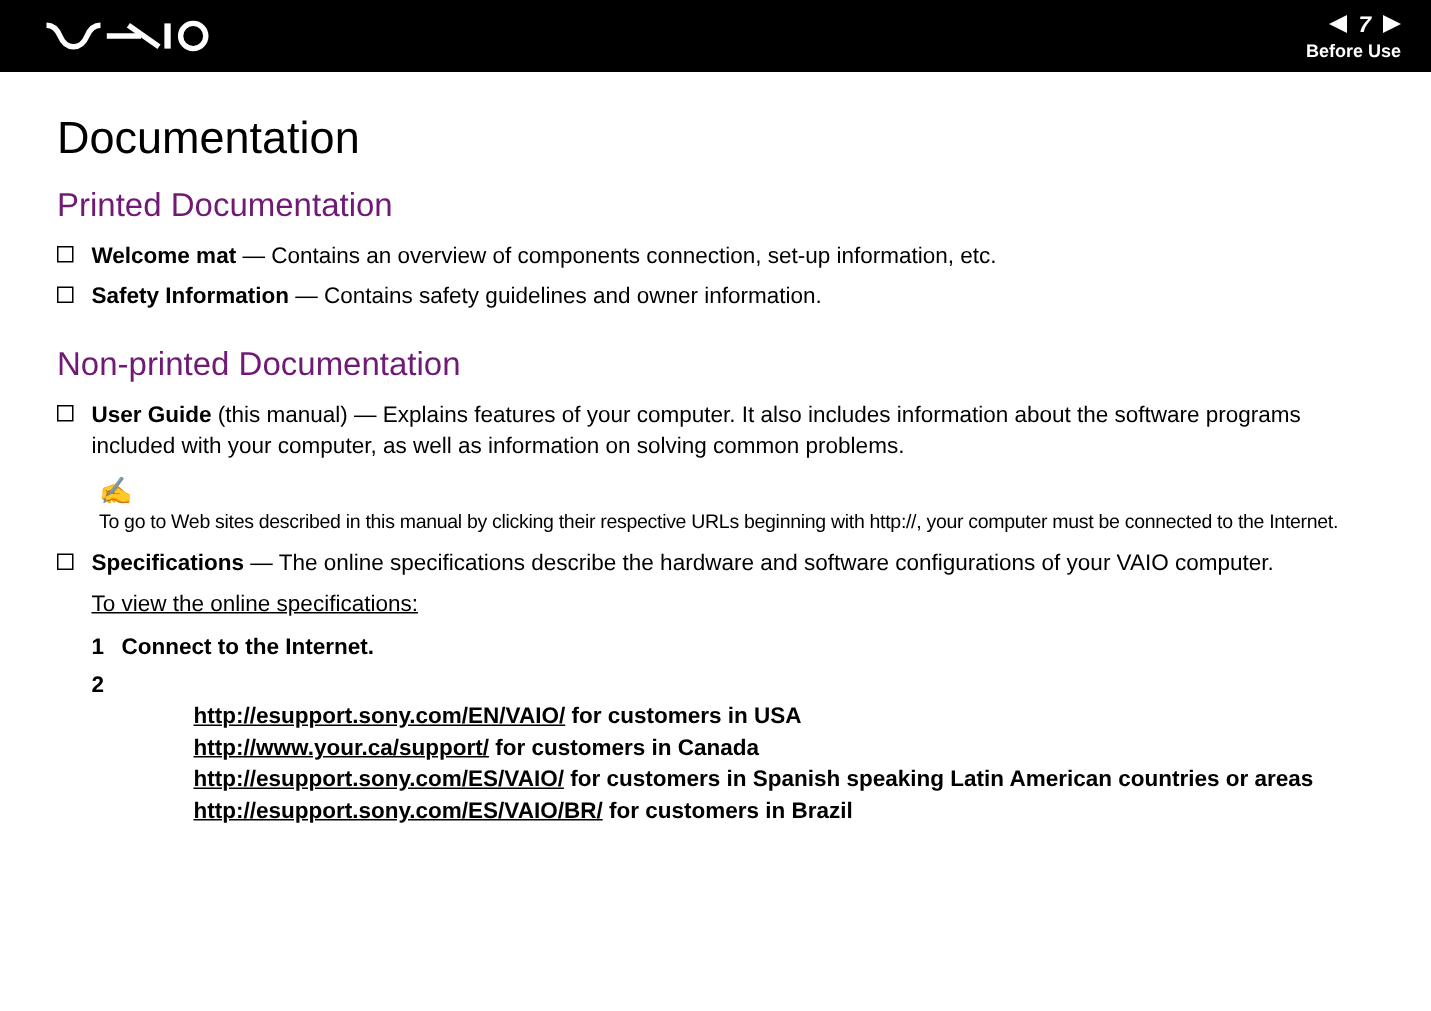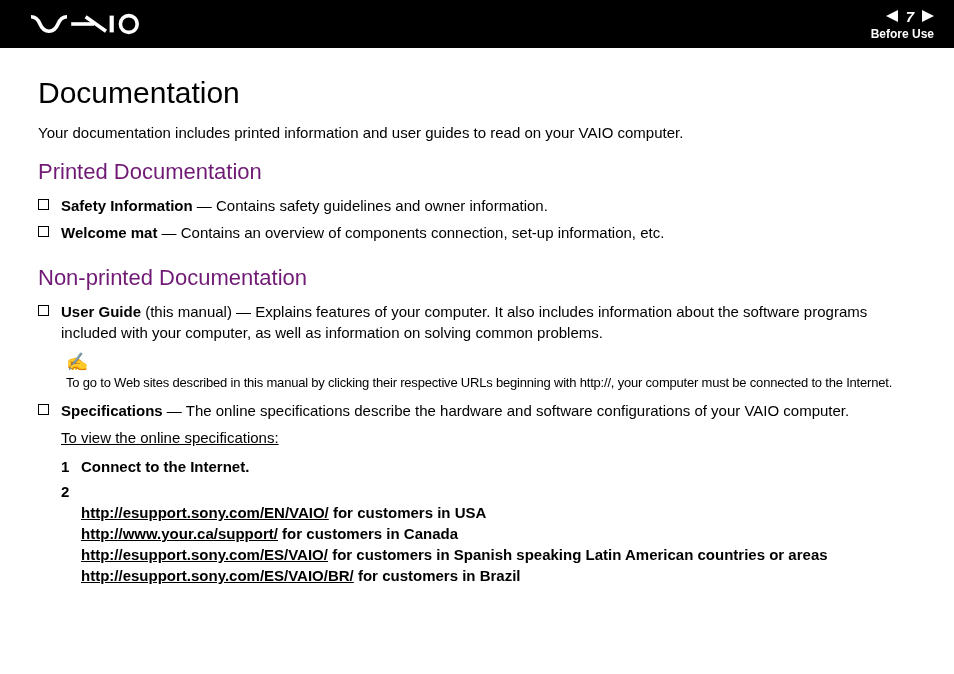--- a/index.html
+++ b/index.html
@@ -153,20 +153,21 @@
       width: 20px;
       flex-shrink: 0;
     }
     .ol-content {
       flex: 1;
       font-weight: bold;
     }
     a {
       color: #000;
       text-decoration: underline;
+      margin-left: 48px;
     }
     .spacer {
       height: 10px;
     }
   </style>
 </head>
 <body>
 
 <div class="header">
   <div class="logo">
@@ -183,34 +184,33 @@
       <div class="nav-arrow nav-arrow-left"></div>
       <span class="page-num">7</span>
       <div class="nav-arrow nav-arrow-right"></div>
     </div>
     <div class="section-name">Before Use</div>
   </div>
 </div>
 
 <div class="content">
   <h1>Documentation</h1>
-  <p class="intro">Your documentation includes printed information and user guides to read on your VAIO computer.</p>
 
   <h2>Printed Documentation</h2>
   <ul class="bullet-list">
     <li>
       <span class="bullet"></span>
       <span class="li-content">
+        <span class="bold">Welcome mat</span><span> — Contains an overview of components connection, set-up information, etc.</span>
+      </span>
+    </li>
+    <li>
+      <span class="bullet"></span>
+      <span class="li-content">
         <span class="bold">Safety Information</span><span> — Contains safety guidelines and owner information.</span>
-      </span>
-    </li>
-    <li>
-      <span class="bullet"></span>
-      <span class="li-content">
-        <span class="bold">Welcome mat</span><span> — Contains an overview of components connection, set-up information, etc.</span>
       </span>
     </li>
   </ul>
 
   <div class="spacer"></div>
 
   <h2>Non-printed Documentation</h2>
   <ul class="bullet-list">
     <li>
       <span class="bullet"></span>

